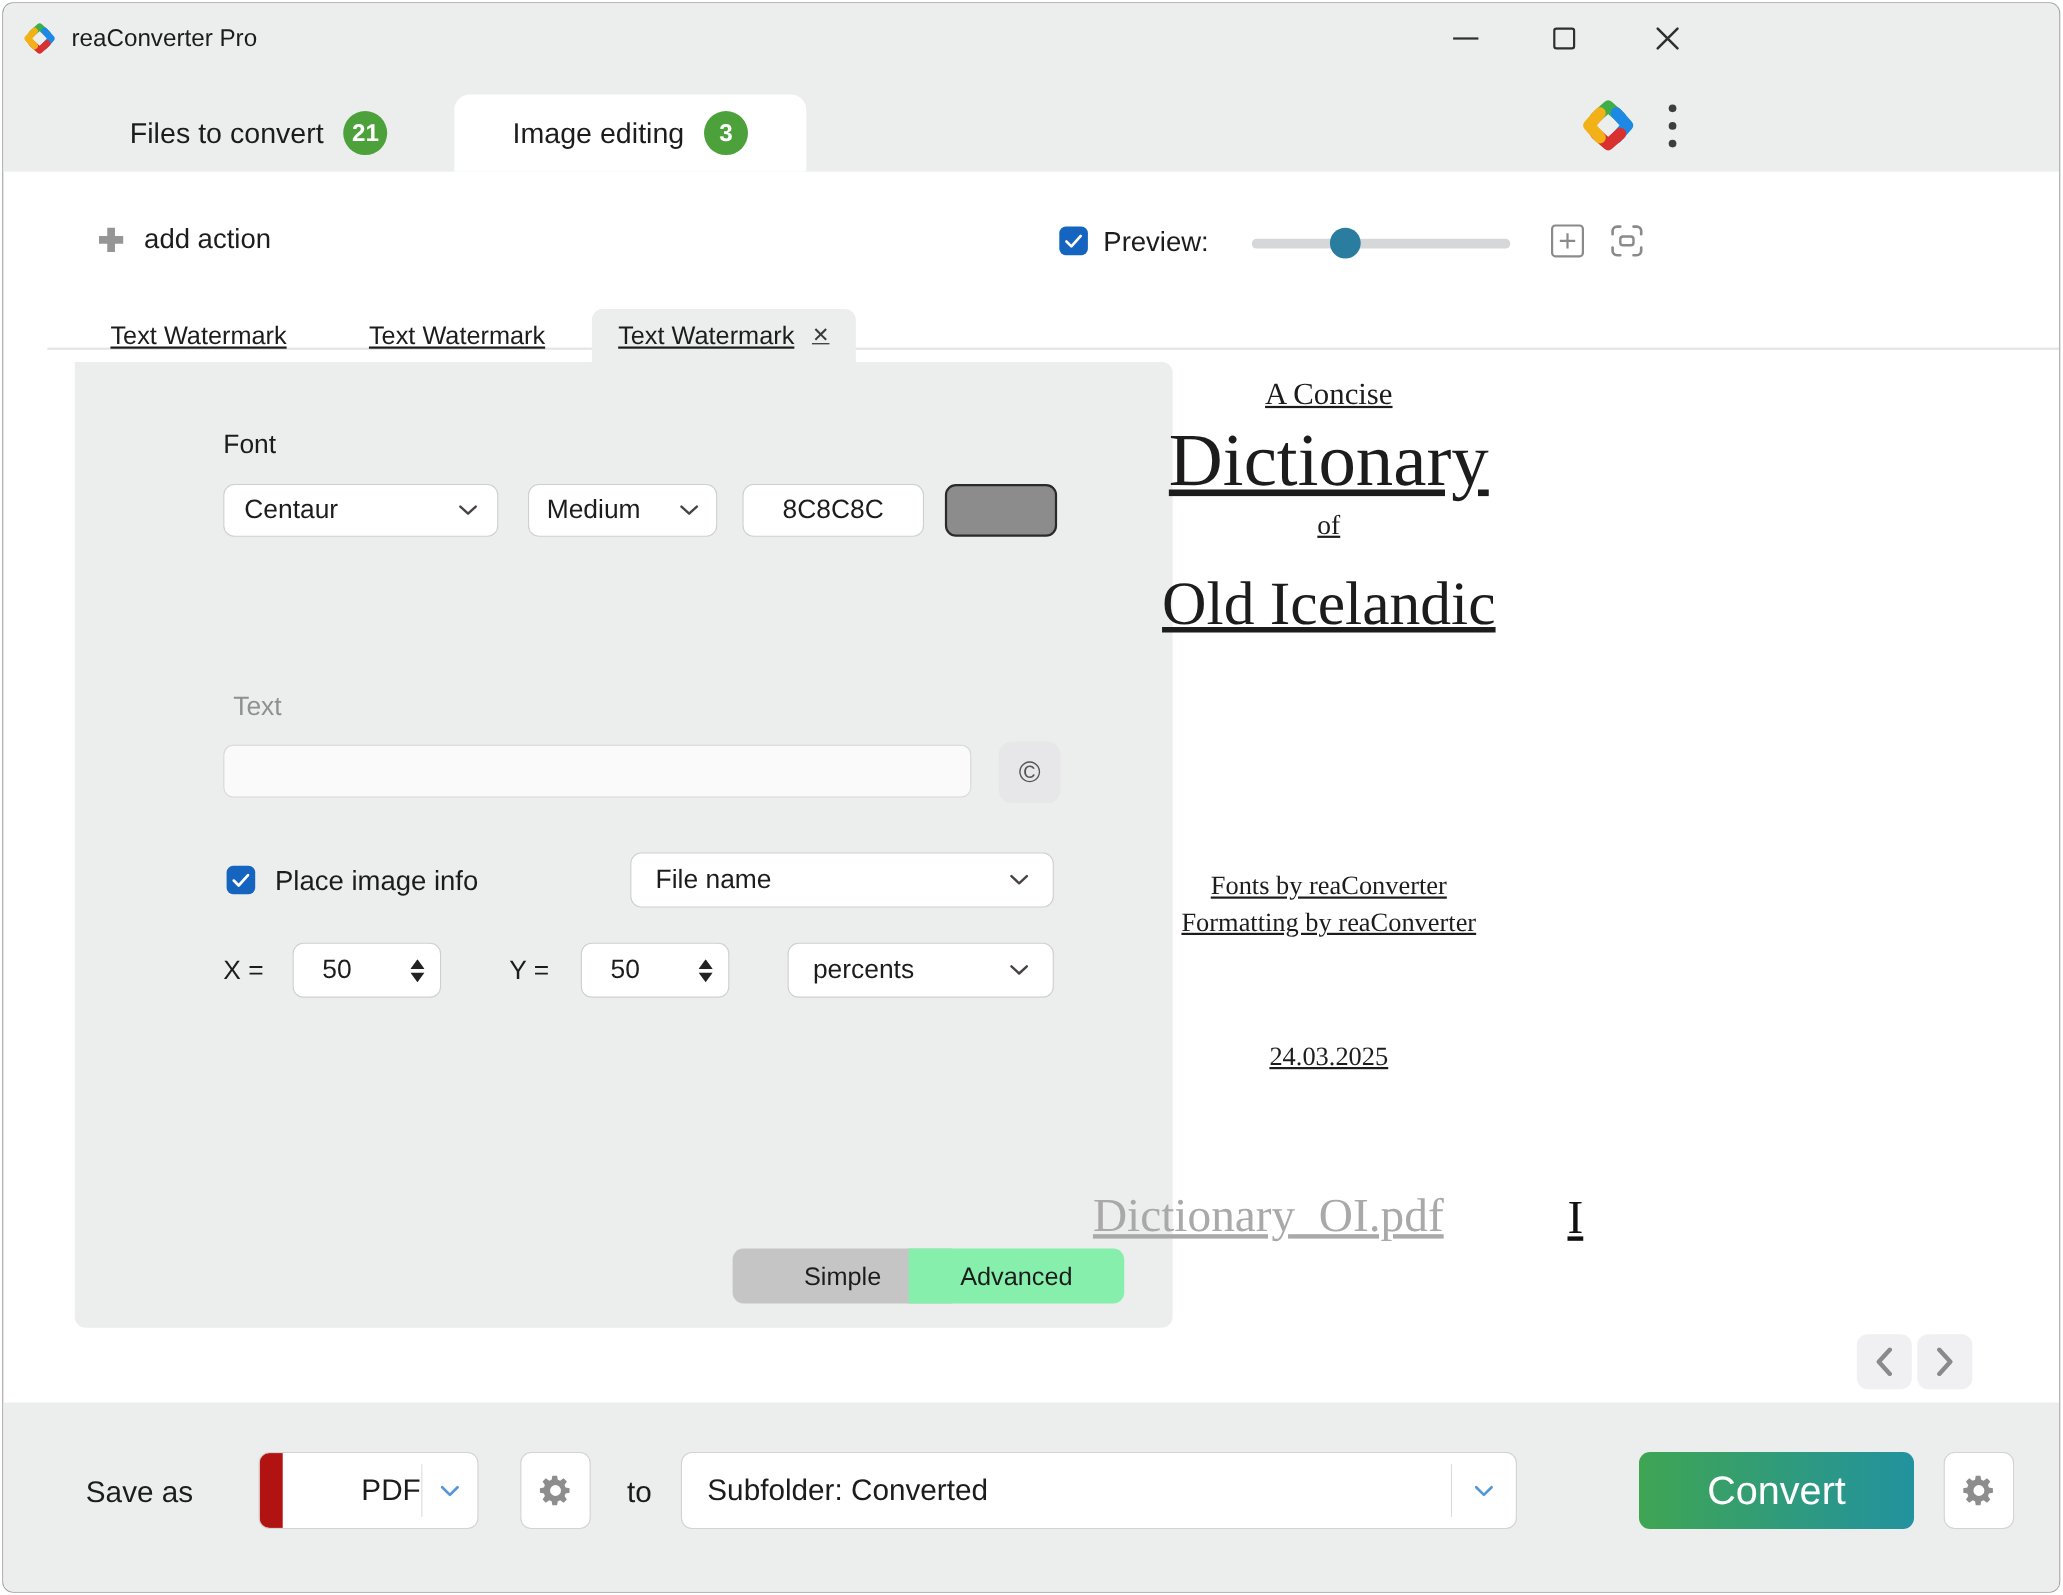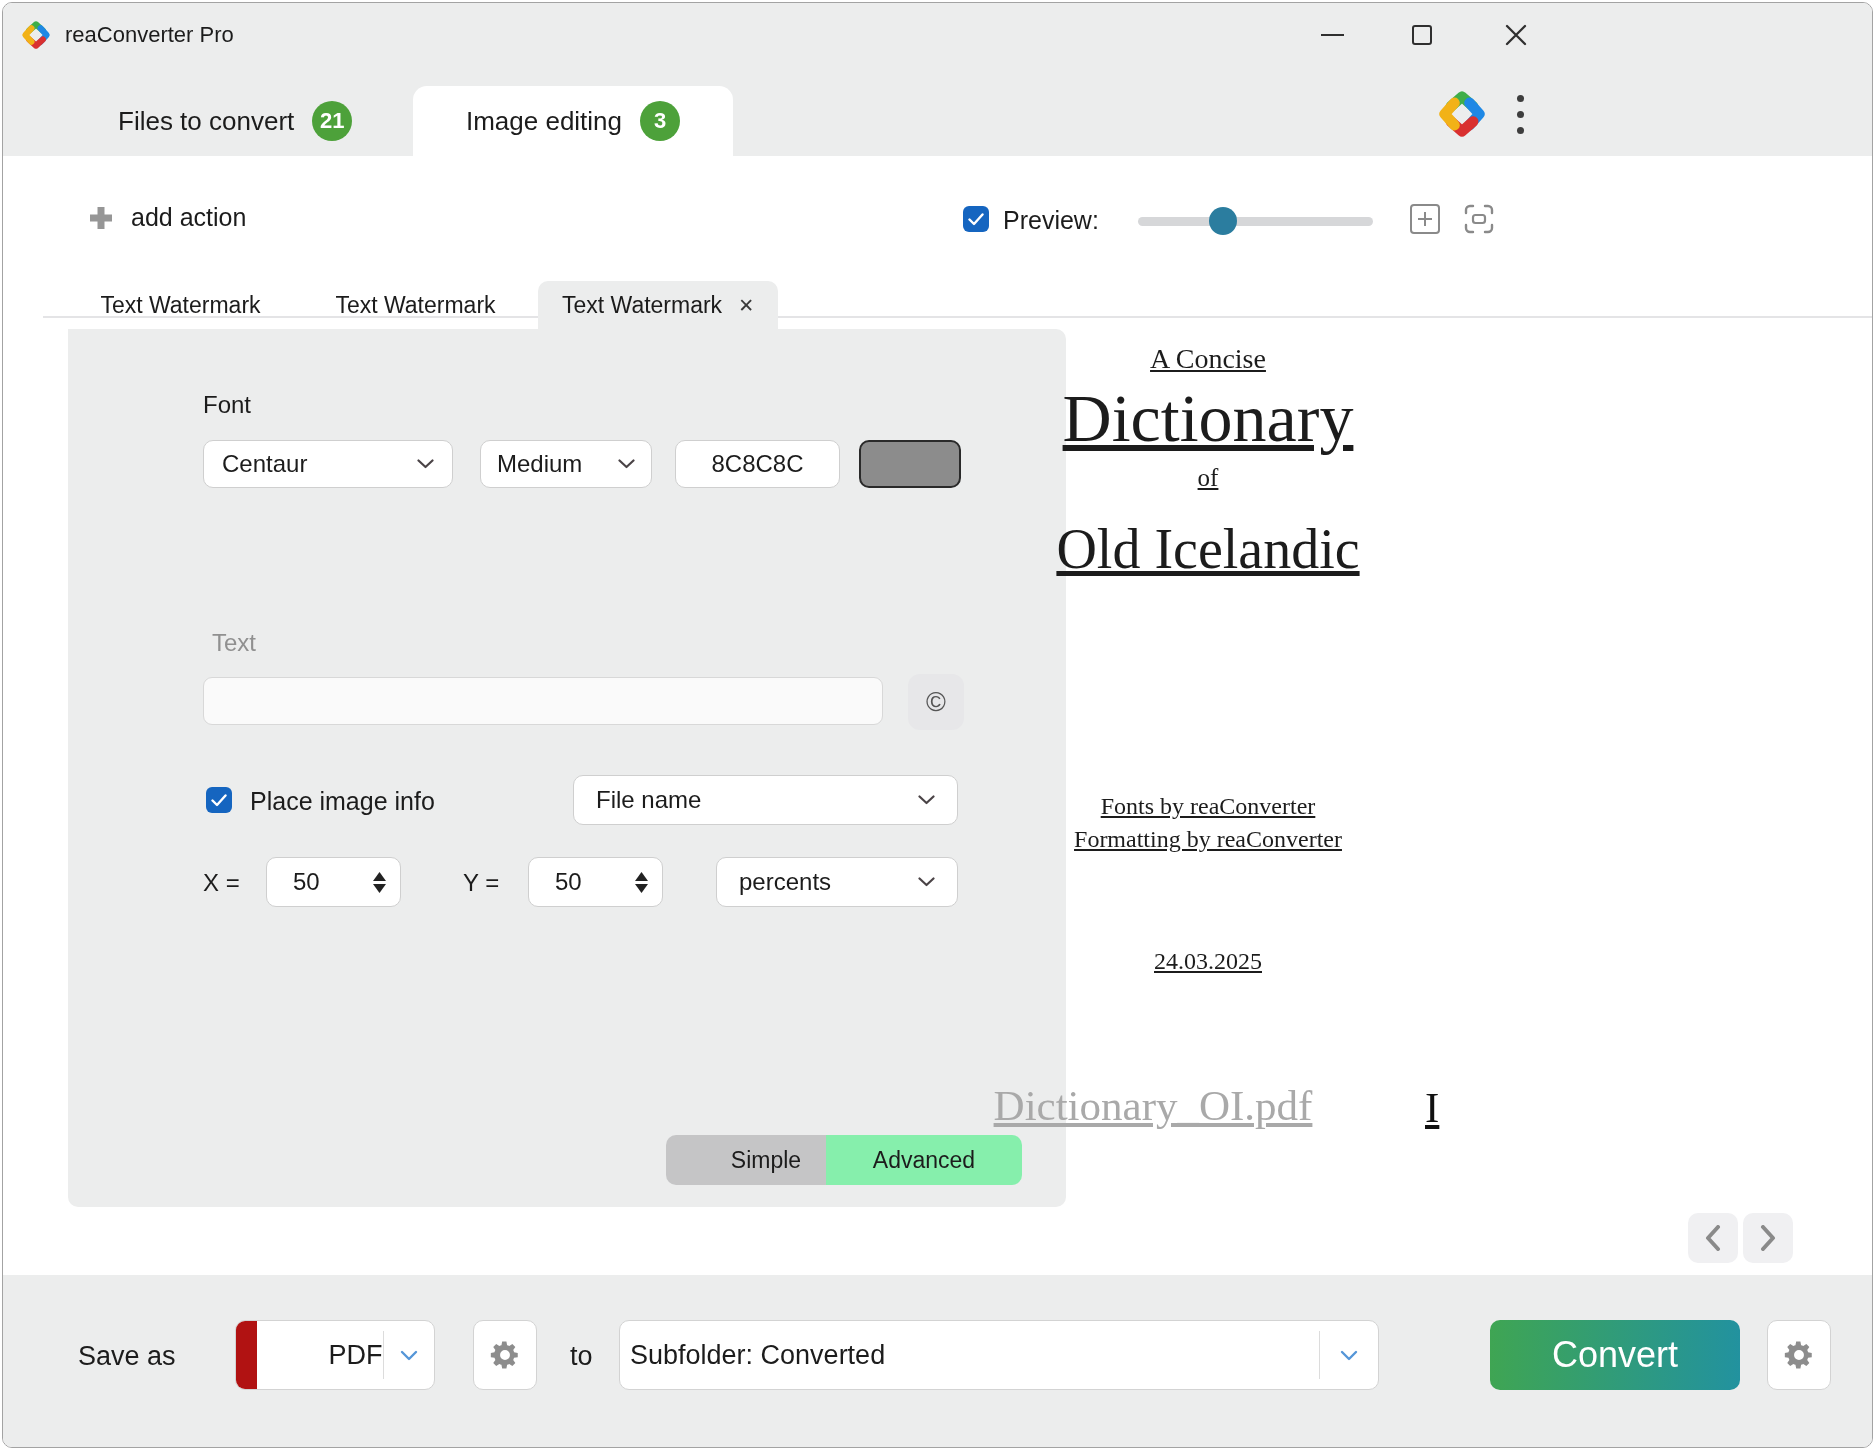--- a/index.html
+++ b/index.html
@@ -29,21 +29,21 @@
   .checkbox { width:26px; height:26px; border-radius:6px; background:#1565c0;
     display:flex; align-items:center; justify-content:center; }
   .slider-track { position:absolute; left:0; top:6px; width:100%; height:9px; border-radius:5px; background:#d6d7d9; }
   .slider-thumb { position:absolute; top:-4px; width:28px; height:28px; border-radius:50%;
     background:#2b7d9f; transform:translateX(-50%); }
   .toolicon { width:34px; height:34px; cursor:pointer; }
 
   .divider { left:40px; right:0; top:313px; height:1.5px; background:#e4e4e6; }
 
   
-  .subtab { top:278px; height:48px; line-height:48px; text-align:center; font-size:23px; cursor:pointer; }
+  .subtab { top:278px; height:48px; line-height:48px; text-align:center; font-size:23px; cursor:pointer;text-decoration:underline; }
   .subtab-active { background:#eceded; border-radius:10px 10px 0 0; display:flex;
     align-items:center; justify-content:center; gap:16px; line-height:normal; }
   .subtab-close { font-size:19px; color:#3a3a3a; cursor:pointer; }
 
   
   .panel { left:65px; top:326px; width:998px; height:878px; background:#eceded; border-radius:0 10px 10px 10px; }
   .field { background:#fff; border:1.5px solid #cfcfcf; border-radius:10px; display:flex;
     align-items:center; font-size:24px; }
   .field .grow { flex:1; }
   .label24 { font-size:24px; }
@@ -288,21 +288,21 @@
 
     <div class="abs fbtn" style="left:470px; top:45px; width:64px; height:70px; display:flex; align-items:center; justify-content:center;">
       <svg width="34" height="34" viewBox="0 0 24 24">
         <path fill="#8d8d8d" d="M21 13.5v-3l-2.6-.5a6.7 6.7 0 0 0-.6-1.5l1.5-2.2-2.1-2.1-2.2 1.5a6.7 6.7 0 0 0-1.5-.6L13 2.5h-3l-.5 2.6a6.7 6.7 0 0 0-1.5.6L5.8 4.2 3.7 6.3l1.5 2.2a6.7 6.7 0 0 0-.6 1.5l-2.6.5v3l2.6.5a6.7 6.7 0 0 0 .6 1.5l-1.5 2.2 2.1 2.1 2.2-1.5a6.7 6.7 0 0 0 1.5.6l.5 2.6h3l.5-2.6a6.7 6.7 0 0 0 1.5-.6l2.2 1.5 2.1-2.1-1.5-2.2a6.7 6.7 0 0 0 .6-1.5l2.6-.5zM12 15.5a3.5 3.5 0 1 1 0-7 3.5 3.5 0 0 1 0 7z"></path>
       </svg>
     </div>
 
     <div class="abs flabel" style="left:567px; top:66px;">to</div>
 
     <div class="abs fbtn" style="left:616px; top:45px; width:760px; height:70px; display:flex; align-items:center;">
-      <div style="flex:1; padding-left:10px; font-size:27px;">Subfolder: Converted</div>
+      <div style="flex:1; padding-left:23px; font-size:27px;">Subfolder: Converted</div>
       <div style="width:1.5px; height:48px; background:#dcdcdc;"></div>
       <div style="width:58px; display:flex; justify-content:center;">
         <svg width="18" height="11" viewBox="0 0 18 11">
           <path d="M2 2 L9 9 L16 2" fill="none" stroke="#5596d8" stroke-width="2.4" stroke-linecap="round" stroke-linejoin="round"></path>
         </svg>
       </div>
     </div>
 
     <div class="abs" style="left:1487px; top:45px; width:250px; height:70px; border-radius:10px; background:linear-gradient(90deg,#3fa553,#22929f); color:#fff; font-size:36px; display:flex; align-items:center; justify-content:center; cursor:pointer;">
       <span>Convert</span>

